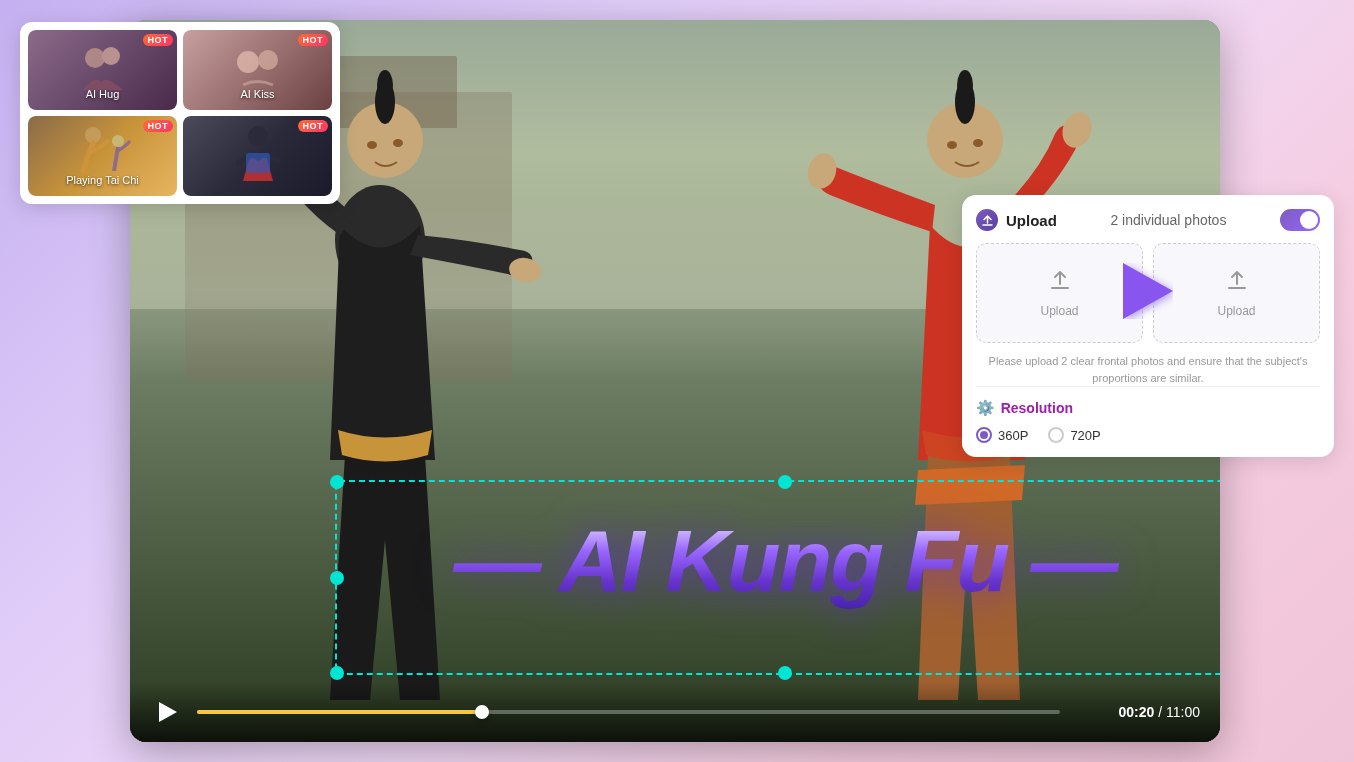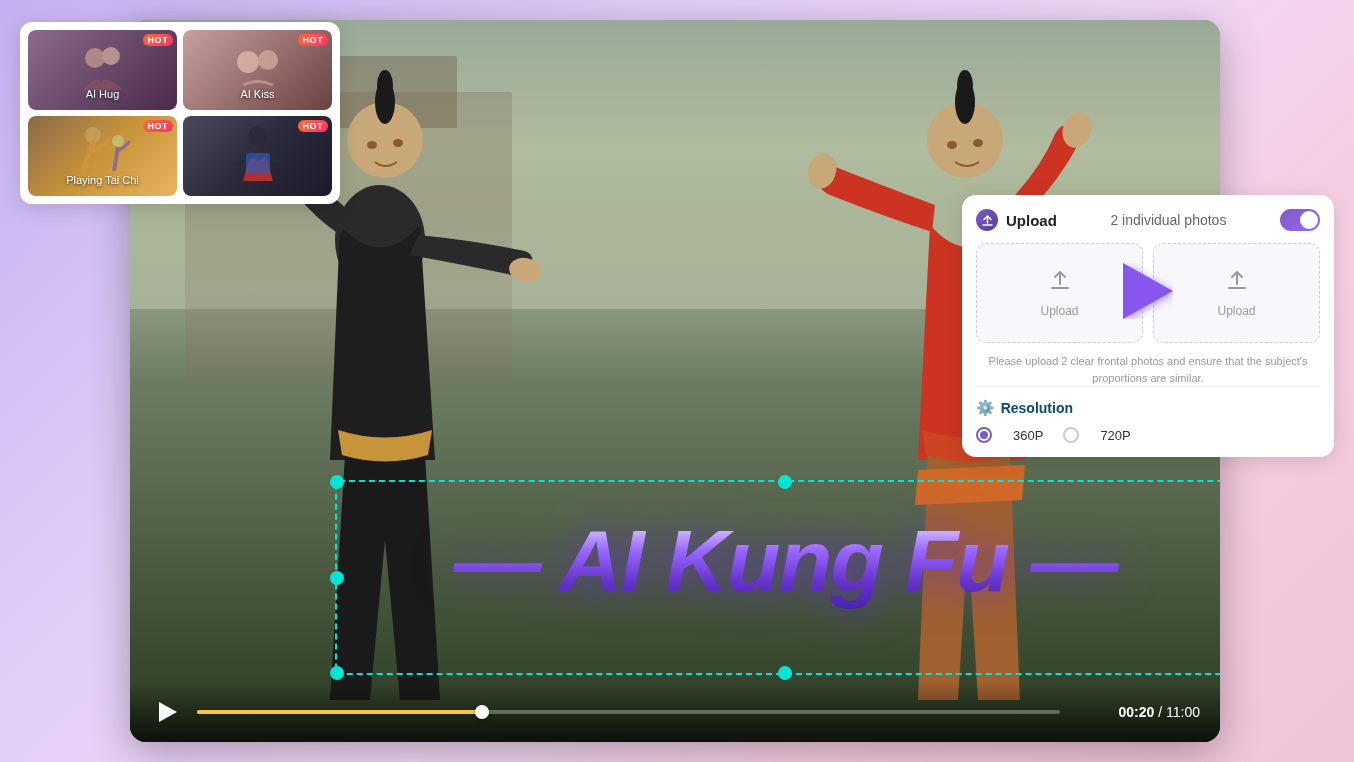--- a/index.html
+++ b/index.html
@@ -345,32 +345,32 @@
       margin-bottom: 10px;
     }
 
     .resolution-icon {
       font-size: 15px;
     }
 
     .resolution-title {
       font-size: 14px;
       font-weight: 600;
-      color: #0c4a6e;
+      color: #a21caf;
     }
 
     .resolution-options {
       display: flex;
       gap: 20px;
     }
 
     .radio-option {
       display: flex;
       align-items: center;
-      gap: 21px;
+      gap: 6px;
       cursor: pointer;
     }
 
     .radio-circle {
       width: 16px;
       height: 16px;
       border-radius: 50%;
       border: 2px solid #7c5cbf;
       display: flex;
       align-items: center;

